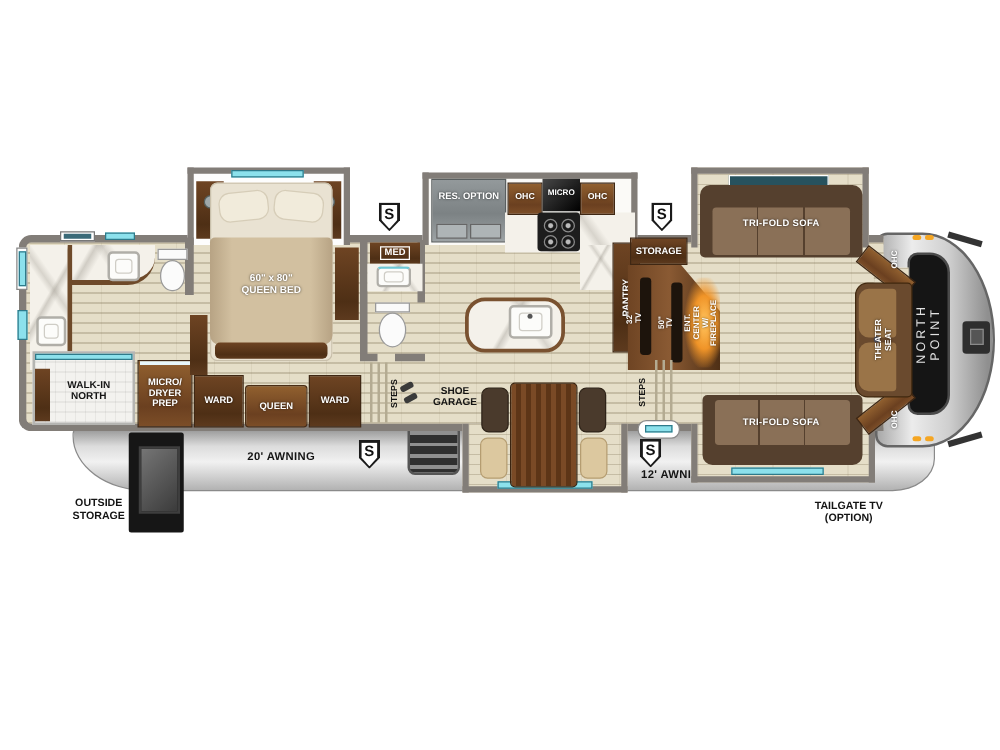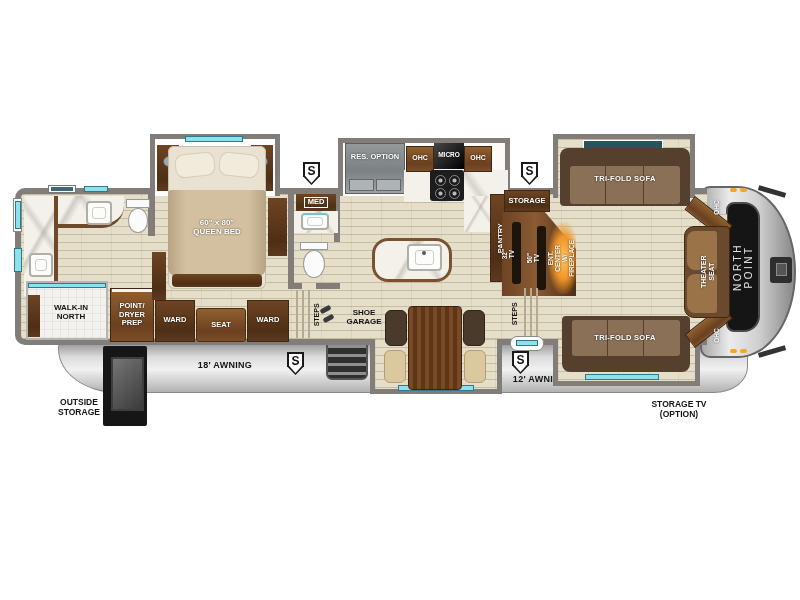--- a/index.html
+++ b/index.html
@@ -47,23 +47,23 @@
   <div class="abs" style="left:111px;top:357px;width:29px;height:50px;border:2px solid #3e3e3e;
               background:linear-gradient(135deg,#757575,#3b3b3b);"></div>
   <div class="lbl blbl" style="left:50px;top:396px;width:58px;height:24px;font-size:8.5px;">OUTSIDE
 STORAGE</div>
 
   <div class="abs" style="left:326px;top:334px;width:42px;height:46px;border:2px solid #555;box-sizing:border-box;
               background:repeating-linear-gradient(180deg,#8f8f8f 0 3px,#2f2f2f 3px 9px);
               border-radius:0 0 6px 6px;"></div>
   <div class="abs" style="left:327px;top:336px;width:39px;height:5px;background:#fff;"></div>
 
-  <div class="lbl blbl" style="left:175px;top:358px;width:100px;height:14px;font-size:9px;letter-spacing:.3px;">18' AWNING</div>
+  <div class="lbl blbl" style="left:175px;top:358px;width:100px;height:14px;font-size:9px;letter-spacing:.3px;">20' AWNING</div>
   <div class="lbl blbl" style="left:498px;top:373px;width:84px;height:13px;font-size:9px;letter-spacing:.3px;">12' AWNING</div>
-  <div class="lbl blbl" style="left:634px;top:397px;width:90px;height:26px;font-size:8.5px;">STORAGE TV
+  <div class="lbl blbl" style="left:634px;top:397px;width:90px;height:26px;font-size:8.5px;">TAILGATE TV
 (OPTION)</div>
 
   <div class="abs" style="left:700px;top:186px;width:96px;height:172px;border:2px solid #666;box-sizing:border-box;
               background:linear-gradient(90deg,#a8a8a8,#ececec 30%,#cfcfcf 62%,#8f8f8f 96%);
               border-radius:10px 58px 58px 10px / 10px 86px 86px 10px;"></div>
   <div class="abs" style="left:758px;top:189px;width:28px;height:5px;background:#333;transform:rotate(16deg);"></div>
   <div class="abs" style="left:758px;top:349px;width:28px;height:5px;background:#333;transform:rotate(-16deg);"></div>
   <div class="abs" style="left:726px;top:202px;width:34px;height:130px;background:#151515;border:2px solid #4a4a4a;
               box-sizing:border-box;border-radius:8px 16px 16px 8px;"></div>
   <div class="vwrap" style="left:726px;top:202px;width:34px;height:130px;">
@@ -126,42 +126,42 @@
   <div class="abs" style="left:26px;top:281px;width:82px;height:59px;background:#f3f2ef;border:2px solid #b5b5b2;box-sizing:border-box;
               background-image:repeating-linear-gradient(0deg,rgba(0,0,0,.05) 0 1px,transparent 1px 8px),
                                repeating-linear-gradient(90deg,rgba(0,0,0,.05) 0 1px,transparent 1px 8px);"></div>
   <div class="abs teal" style="left:28px;top:283px;width:78px;height:5px;"></div>
   <div class="abs wood-d" style="left:28px;top:295px;width:12px;height:42px;"></div>
   <div class="lbl blbl" style="left:40px;top:298px;width:62px;height:28px;font-size:8px;">WALK-IN
 NORTH</div>
 
   <div class="abs wood" style="left:110px;top:288px;width:44px;height:54px;border:1px solid #3f2713;box-sizing:border-box;"></div>
   <div class="abs" style="left:112px;top:289px;width:40px;height:3px;background:#e8f7f9;"></div>
-  <div class="lbl wlbl" style="left:110px;top:295px;width:44px;height:40px;font-size:7.5px;">POINT/
+  <div class="lbl wlbl" style="left:110px;top:295px;width:44px;height:40px;font-size:7.5px;">MICRO/
 DRYER
 PREP</div>
 
   <div class="abs" style="left:168px;top:146px;width:98px;height:143px;background:#e9e2d2;border-radius:6px;
               box-shadow:inset 0 0 0 1px #c9c0ab;"></div>
   <div class="abs" style="left:175px;top:153px;width:40px;height:24px;background:#f1ebdb;border:1px solid #d6cdb8;
               border-radius:9px;transform:rotate(-6deg);box-sizing:border-box;"></div>
   <div class="abs" style="left:219px;top:153px;width:40px;height:24px;background:#f1ebdb;border:1px solid #d6cdb8;
               border-radius:9px;transform:rotate(6deg);box-sizing:border-box;"></div>
   <div class="abs" style="left:168px;top:190px;width:98px;height:86px;border-radius:4px 4px 8px 8px;
               background:linear-gradient(90deg,#b7a384,#d2c0a0 18%,#d2c0a0 82%,#b7a384);"></div>
   <div class="abs wood-d" style="left:172px;top:274px;width:90px;height:13px;border-radius:4px;"></div>
   <div class="lbl wlbl" style="left:168px;top:214px;width:98px;height:26px;font-size:8px;">60" x 80"
 QUEEN BED</div>
   <div class="abs wood-d" style="left:268px;top:198px;width:19px;height:58px;"></div>
   <div class="abs wood-d" style="left:152px;top:252px;width:14px;height:48px;"></div>
 
   <div class="abs wood-d" style="left:155px;top:300px;width:40px;height:42px;border:1px solid #3f2713;box-sizing:border-box;"></div>
   <div class="lbl wlbl" style="left:155px;top:313px;width:40px;height:14px;font-size:7.5px;">WARD</div>
   <div class="abs wood" style="left:196px;top:308px;width:50px;height:34px;border:1px solid #4a2e16;box-sizing:border-box;border-radius:3px;"></div>
-  <div class="lbl wlbl" style="left:196px;top:318px;width:50px;height:14px;font-size:7.5px;">SEAT</div>
+  <div class="lbl wlbl" style="left:196px;top:318px;width:50px;height:14px;font-size:7.5px;">QUEEN</div>
   <div class="abs wood-d" style="left:247px;top:300px;width:42px;height:42px;border:1px solid #3f2713;box-sizing:border-box;"></div>
   <div class="lbl wlbl" style="left:247px;top:313px;width:42px;height:14px;font-size:7.5px;">WARD</div>
 
   <div class="abs" style="left:296px;top:290px;width:2px;height:48px;background:#b4ab92;"></div>
   <div class="abs" style="left:302px;top:290px;width:2px;height:48px;background:#b4ab92;"></div>
   <div class="abs" style="left:308px;top:290px;width:2px;height:48px;background:#b4ab92;"></div>
   <div class="vwrap" style="left:308px;top:293px;width:16px;height:44px;">
     <span class="vtext blbl" style="font-size:7px;">STEPS</span>
   </div>
 

